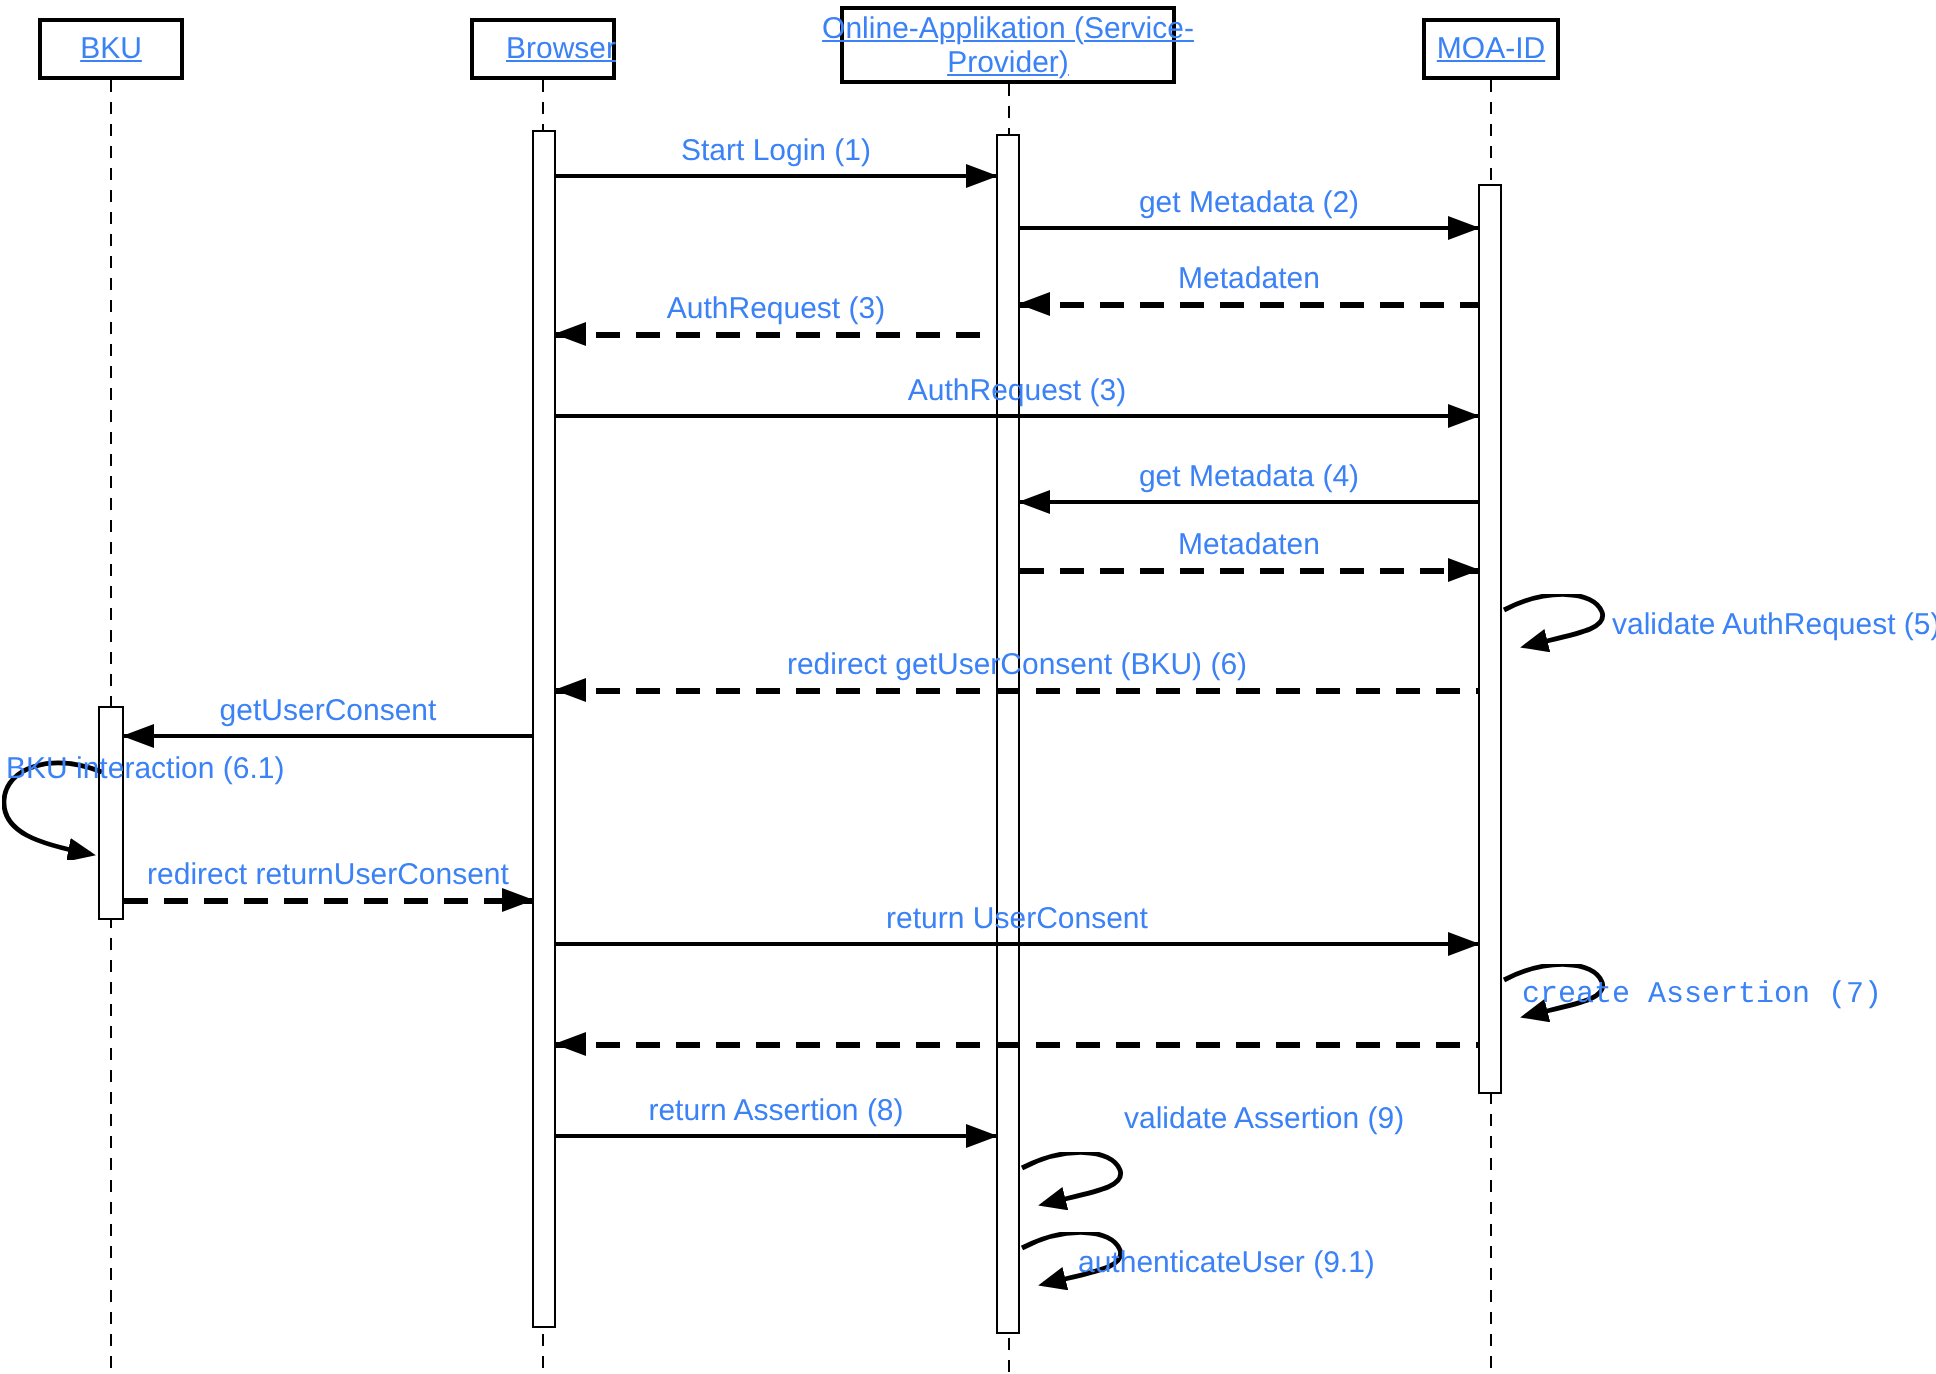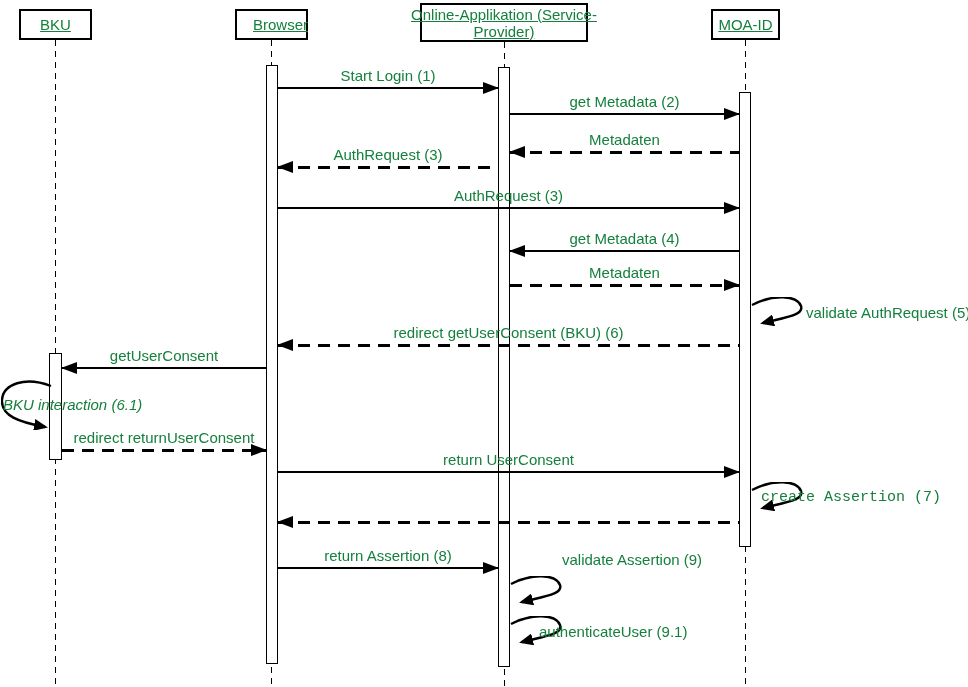--- a/index.html
+++ b/index.html
@@ -1,18 +1,18 @@
 <!DOCTYPE html>
 <html><head>
 <meta charset="utf-8">
 <style>
   html,body { margin:0; padding:0; background:#fff; }
   .stage {
     position:relative; width:968px; height:687px; background:#ffffff;
-    font-family:"Liberation Sans", sans-serif; color:#15803d; overflow:hidden;
+    font-family:"Liberation Sans", sans-serif; color:#3b82f6; overflow:hidden;
   }
   .lifeline {
     position:absolute; width:1px;
     background:repeating-linear-gradient(180deg,#000 0 6px,transparent 6px 11px);
     z-index:1;
   }
   .actor-box {
     position:absolute; background:#fff; border:2px solid #000; box-sizing:border-box;
     display:flex; flex-direction:column; align-items:center; justify-content:center;
     text-align:center; font-size:15px; z-index:3;
@@ -131,21 +131,21 @@
       <div class="msg-line solid"></div>
       <div class="arrowhead right"></div>
     </div>
     <svg class="self-loop" width="56" height="32" viewBox="0 0 56 32" style="left: 751px; top: 297px;">
       <path d="M 1 8 C 22 -3 46 -2 50 9 C 53 18 36 20 12 26" fill="none" stroke="#000" stroke-width="2.4" marker-end="url(#ah-marker)"></path>
     </svg>
     <div class="self-label" style="left: 806px; top: 304px;">validate AuthRequest (5)</div>
     <svg class="self-loop" width="52" height="50" viewBox="0 0 52 50" style="left: 1px; top: 380px;">
       <path d="M 50 6 C 24 -4 2 4 1 20 C 0 36 18 42 44 47" fill="none" stroke="#000" stroke-width="2.4" marker-end="url(#ah-marker)"></path>
     </svg>
-    <div class="self-label" style="left: 3px; top: 396px; font-style: italic;">BKU interaction (6.1)</div>
+    <div class="self-label" style="left: 3px; top: 376px;">BKU interaction (6.1)</div>
     <svg class="self-loop" width="56" height="32" viewBox="0 0 56 32" style="left: 751px; top: 482px;">
       <path d="M 1 8 C 22 -3 46 -2 50 9 C 53 18 36 20 12 26" fill="none" stroke="#000" stroke-width="2.4" marker-end="url(#ah-marker)"></path>
     </svg>
     <div class="self-label" style="left: 761px; top: 489px; font-family: Liberation Mono, monospace;">create Assertion (7)</div>
     <svg class="self-loop" width="56" height="32" viewBox="0 0 56 32" style="left: 510px; top: 576px;">
       <path d="M 1 8 C 22 -3 46 -2 50 9 C 53 18 36 20 12 26" fill="none" stroke="#000" stroke-width="2.4" marker-end="url(#ah-marker)"></path>
     </svg>
     <div class="self-label" style="left: 562px; top: 551px;">validate Assertion (9)</div>
     <svg class="self-loop" width="56" height="32" viewBox="0 0 56 32" style="left: 510px; top: 616px;">
       <path d="M 1 8 C 22 -3 46 -2 50 9 C 53 18 36 20 12 26" fill="none" stroke="#000" stroke-width="2.4" marker-end="url(#ah-marker)"></path>

